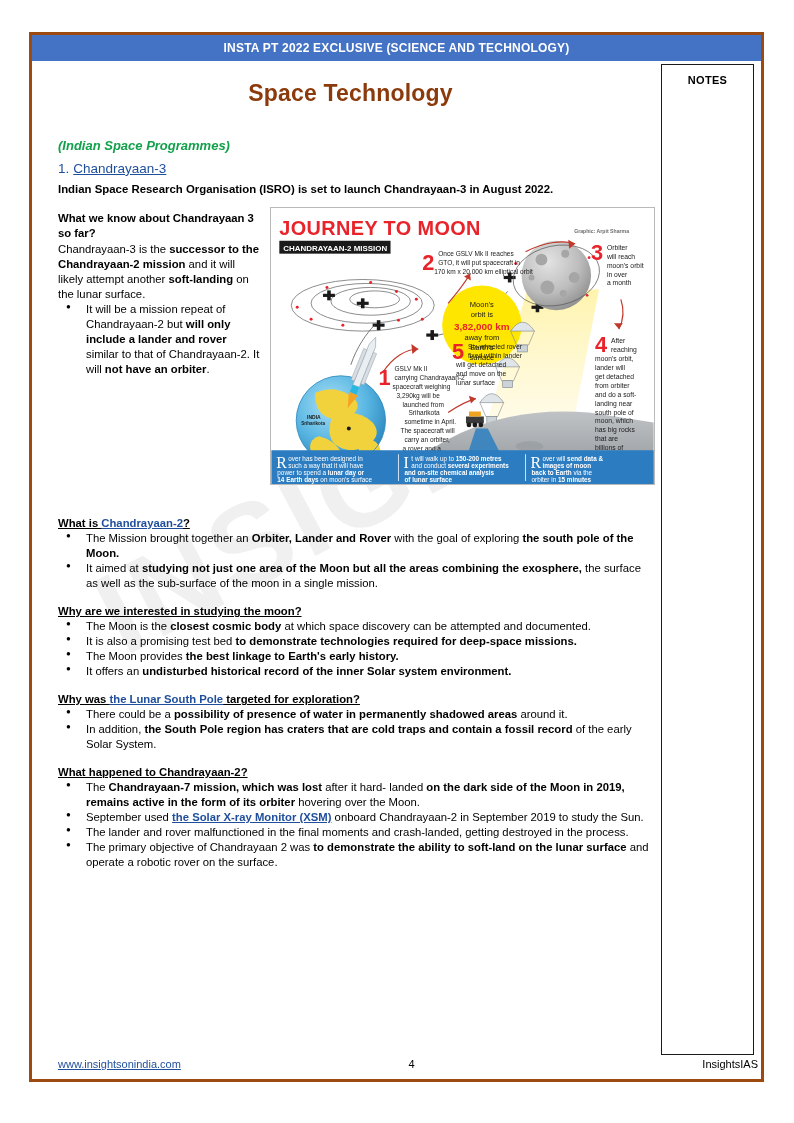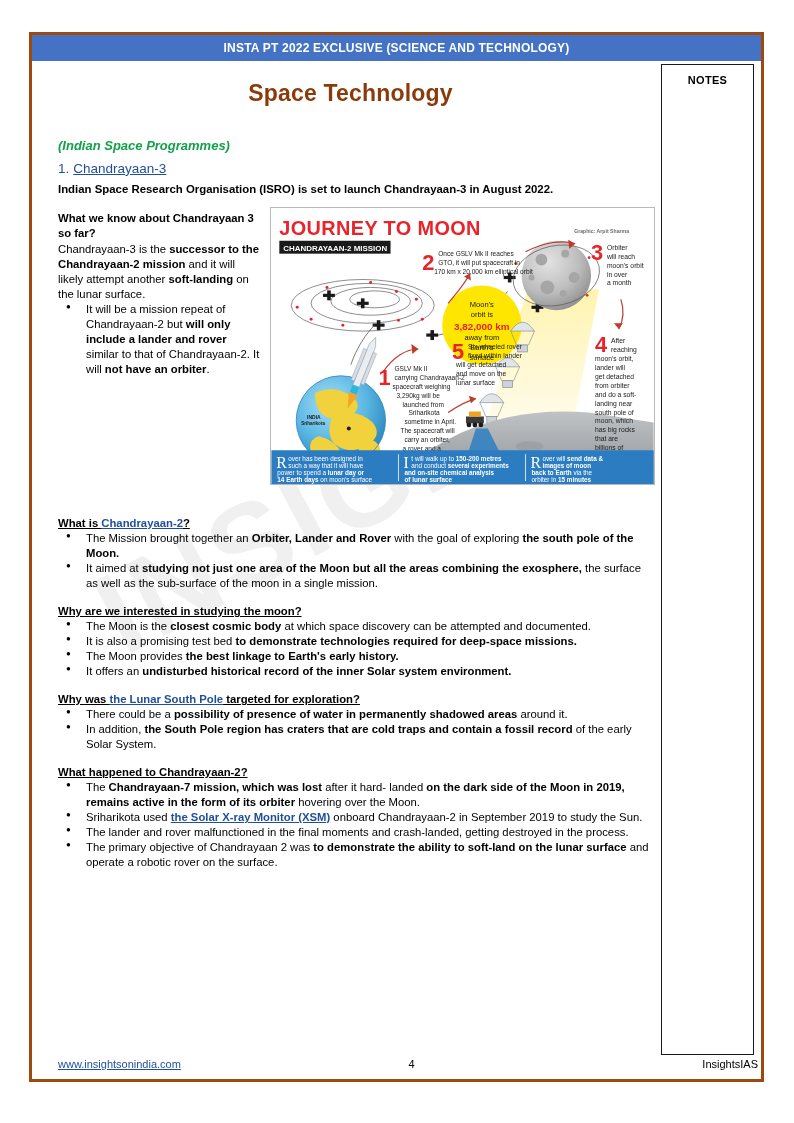--- a/index.html
+++ b/index.html
@@ -567,21 +567,21 @@
       <ul class="bl">
           <li><span>There could be a </span><b>possibility of presence of water in permanently shadowed areas</b><span> around it.</span></li>
           <li><span>In addition, </span><b>the South Pole region has craters that are cold traps and contain a fossil record</b><span> of the early Solar System.</span></li>
         </ul>
     </div>
 
     <div class="para-block">
       <div class="q">What happened to Chandrayaan-2?</div>
       <ul class="bl">
           <li><span>The </span><b>Chandrayaan-7 mission, which was lost</b><span> after it hard- landed </span><b>on the dark side of the Moon in 2019, remains active in the form of its orbiter</b><span> hovering over the Moon.</span></li>
-          <li><span>Sriharikota used </span><span class="lnk-inline">the Solar X-ray Monitor (XSM)</span><span> onboard Chandrayaan-2 in September 2019 to study the Sun.</span></li>
+          <li><span>September used </span><span class="lnk-inline">the Solar X-ray Monitor (XSM)</span><span> onboard Chandrayaan-2 in September 2019 to study the Sun.</span></li>
           <li><span>The lander and rover malfunctioned in the final moments and crash-landed, getting destroyed in the process.</span></li>
           <li><span>The primary objective of Chandrayaan 2 was </span><b>to demonstrate the ability to soft-land on the lunar surface</b><span> and operate a robotic rover on the surface.</span></li>
         </ul>
     </div>
 
   </div>
 
   <div class="footer">
     <div class="footer-left">www.insightsonindia.com</div>
     <div class="footer-center">4</div>

